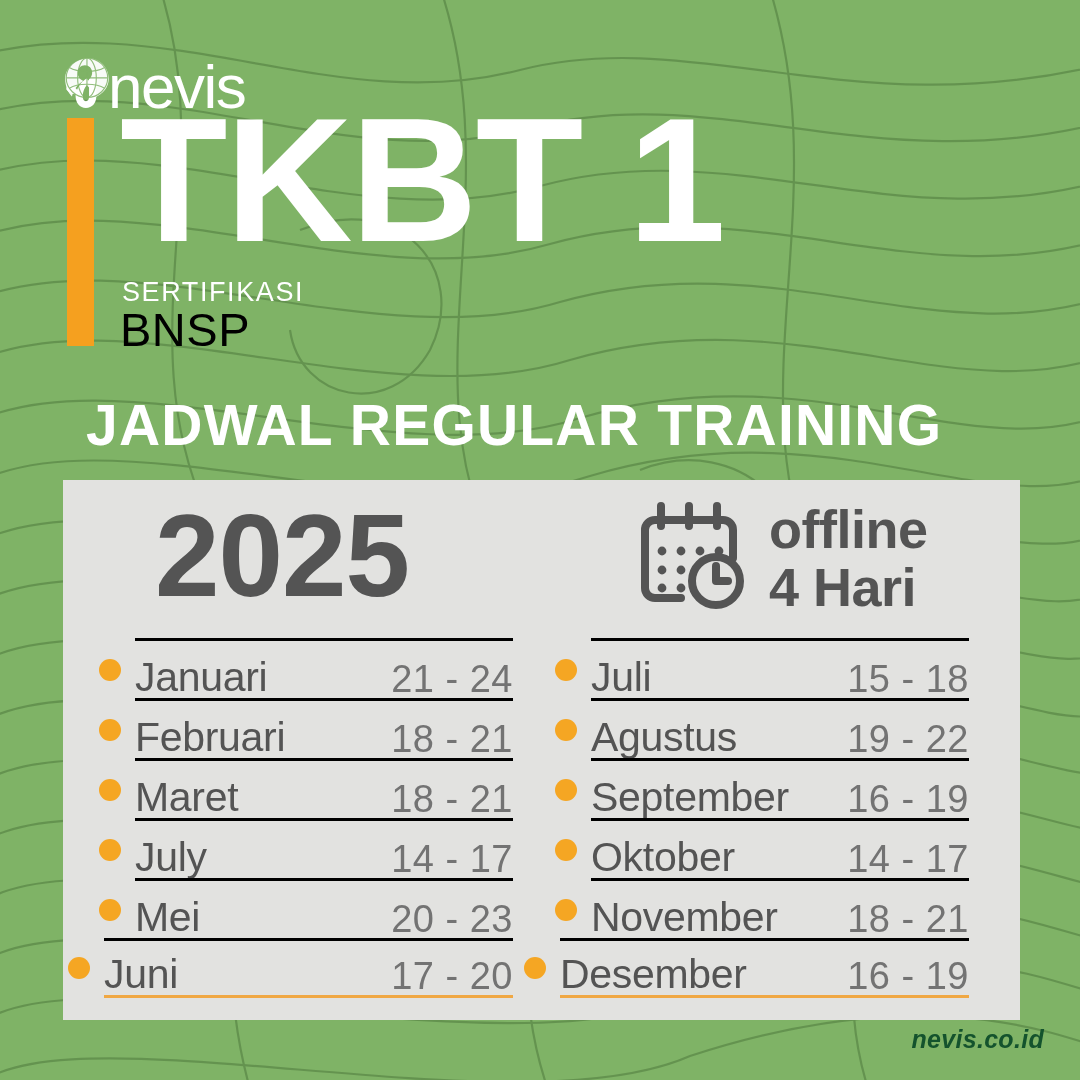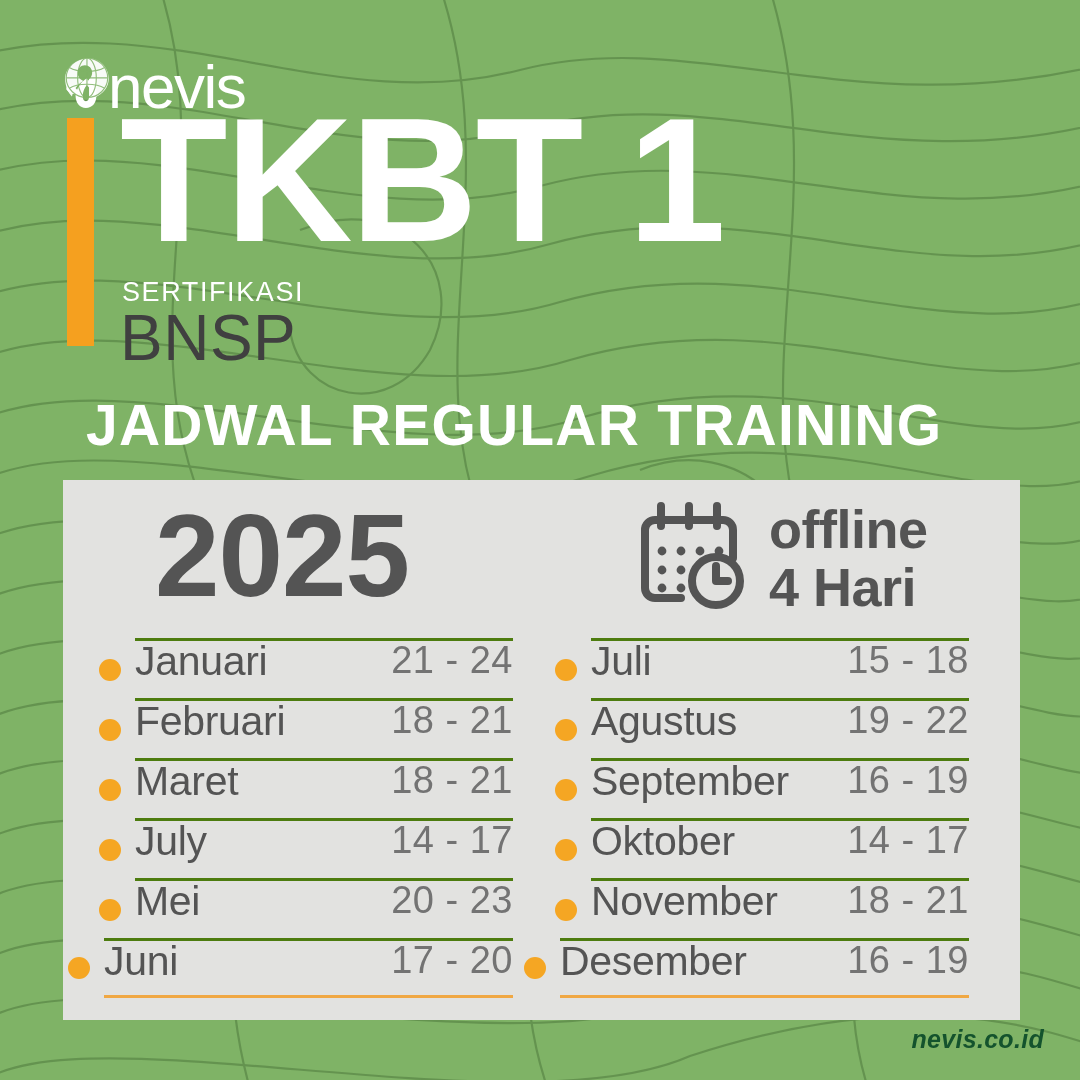--- a/index.html
+++ b/index.html
@@ -60,22 +60,22 @@
     left:122px; top:279px;
     color:#ffffff;
     font-size:27px;
     font-weight:normal;
     letter-spacing:1.6px;
     line-height:1;
   }
   #cert-body {
     position:absolute;
     left:120px; top:305px;
-    color:#404040;
-    font-size:64px;
+    color:#000000;
+    font-size:47px;
     font-weight:normal;
     letter-spacing:0.5px;
     line-height:1.05;
   }
 
   
   #subtitle {
     position:absolute;
     left:86px; top:397px;
     color:#ffffff;
@@ -128,22 +128,22 @@
     top:158px;
     width:428px;
   }
   #col-left  { left:22px; }
   #col-right { left:478px; }
 
   .row {
     position:relative;
     height:60px;
     display:flex;
-    align-items:flex-start;
-    border-top:3px solid #4d7c0f;
+    align-items:flex-end;
+    border-top:3px solid #000000;
     margin-left:50px;
   }
   .col .row:last-child { border-bottom:3px solid #F0A844;margin-left:19px; }
 
   .bullet {
     position:absolute;
     left:-36px; top:50%;
     transform:translateY(-50%);
     width:22px; height:22px;
     border-radius:50%;

